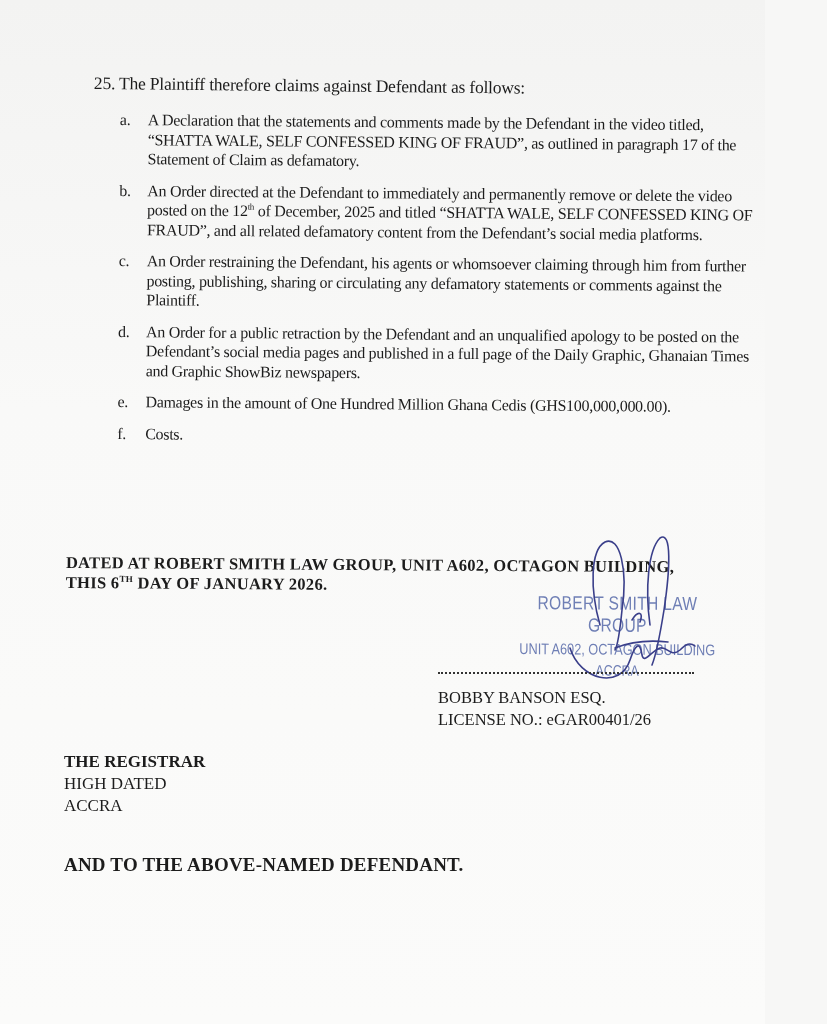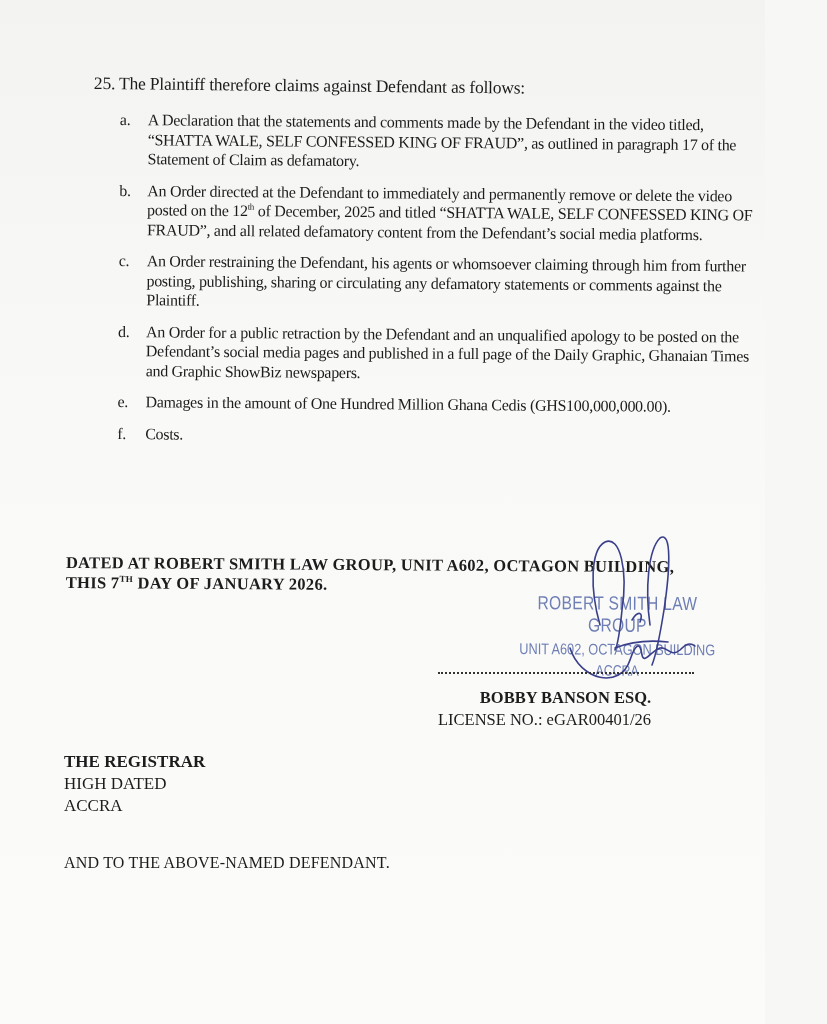--- a/index.html
+++ b/index.html
@@ -38,26 +38,26 @@
   }
   .stamp .s1 { font-size: 19px; letter-spacing: 0.4px; }
   .stamp .s2 { font-size: 15.5px; margin-top: 4px; }
   .stamp .s3 { font-size: 15px; margin-top: 3px; }
   .signature { position: absolute; left: 560px; top: 530px; width: 150px; height: 160px; }
   .dots {
     position: absolute; left: 438px; top: 668px; width: 256px;
     border-bottom: 2px dotted #333; height: 4px;
   }
   .signer { position: absolute; left: 438px; top: 687px; font-size: 16.5px; line-height: 22px; }
-  .signer .name { font-weight: bold; text-align: right; }
+  .signer .name { font-weight: normal; }
   .registrar { position: absolute; left: 64px; top: 751px; font-size: 17px; line-height: 22px; }
   .registrar .title { font-weight: bold; }
   .defendant {
     position: absolute; left: 64px; top: 854px;
-    font-size: 16px; font-weight: normal; letter-spacing: 0.2px;
+    font-size: 19px; font-weight: bold; letter-spacing: 0.2px;
   }
 </style>
 </head>
 <body>
 
 <div class="page">
 
   <div class="para-intro">25. The Plaintiff therefore claims against Defendant as follows:</div>
 
   <div class="claims">
@@ -82,21 +82,21 @@
       <span class="txt">Damages in the amount of One Hundred Million Ghana Cedis (GHS100,000,000.00).</span>
     </div>
     <div class="claim">
       <span class="lbl">f.</span>
       <span class="txt">Costs.</span>
     </div>
   </div>
 
   <div class="dated">
     <div>DATED AT ROBERT SMITH LAW GROUP, UNIT A602, OCTAGON BUILDING,</div>
-    <div><span>THIS 7</span><sup>TH</sup><span> DAY OF JANUARY 2026.</span></div>
+    <div><span>THIS 6</span><sup>TH</sup><span> DAY OF JANUARY 2026.</span></div>
   </div>
 
   <div class="stamp">
     <div class="s1">ROBERT SMITH LAW GROUP</div>
     <div class="s2">UNIT A602, OCTAGON BUILDING</div>
     <div class="s3">ACCRA</div>
   </div>
 
   <svg class="signature" viewBox="0 0 150 160">
     <g fill="none" stroke="#3a3f8a" stroke-width="1.6" stroke-linecap="round">

